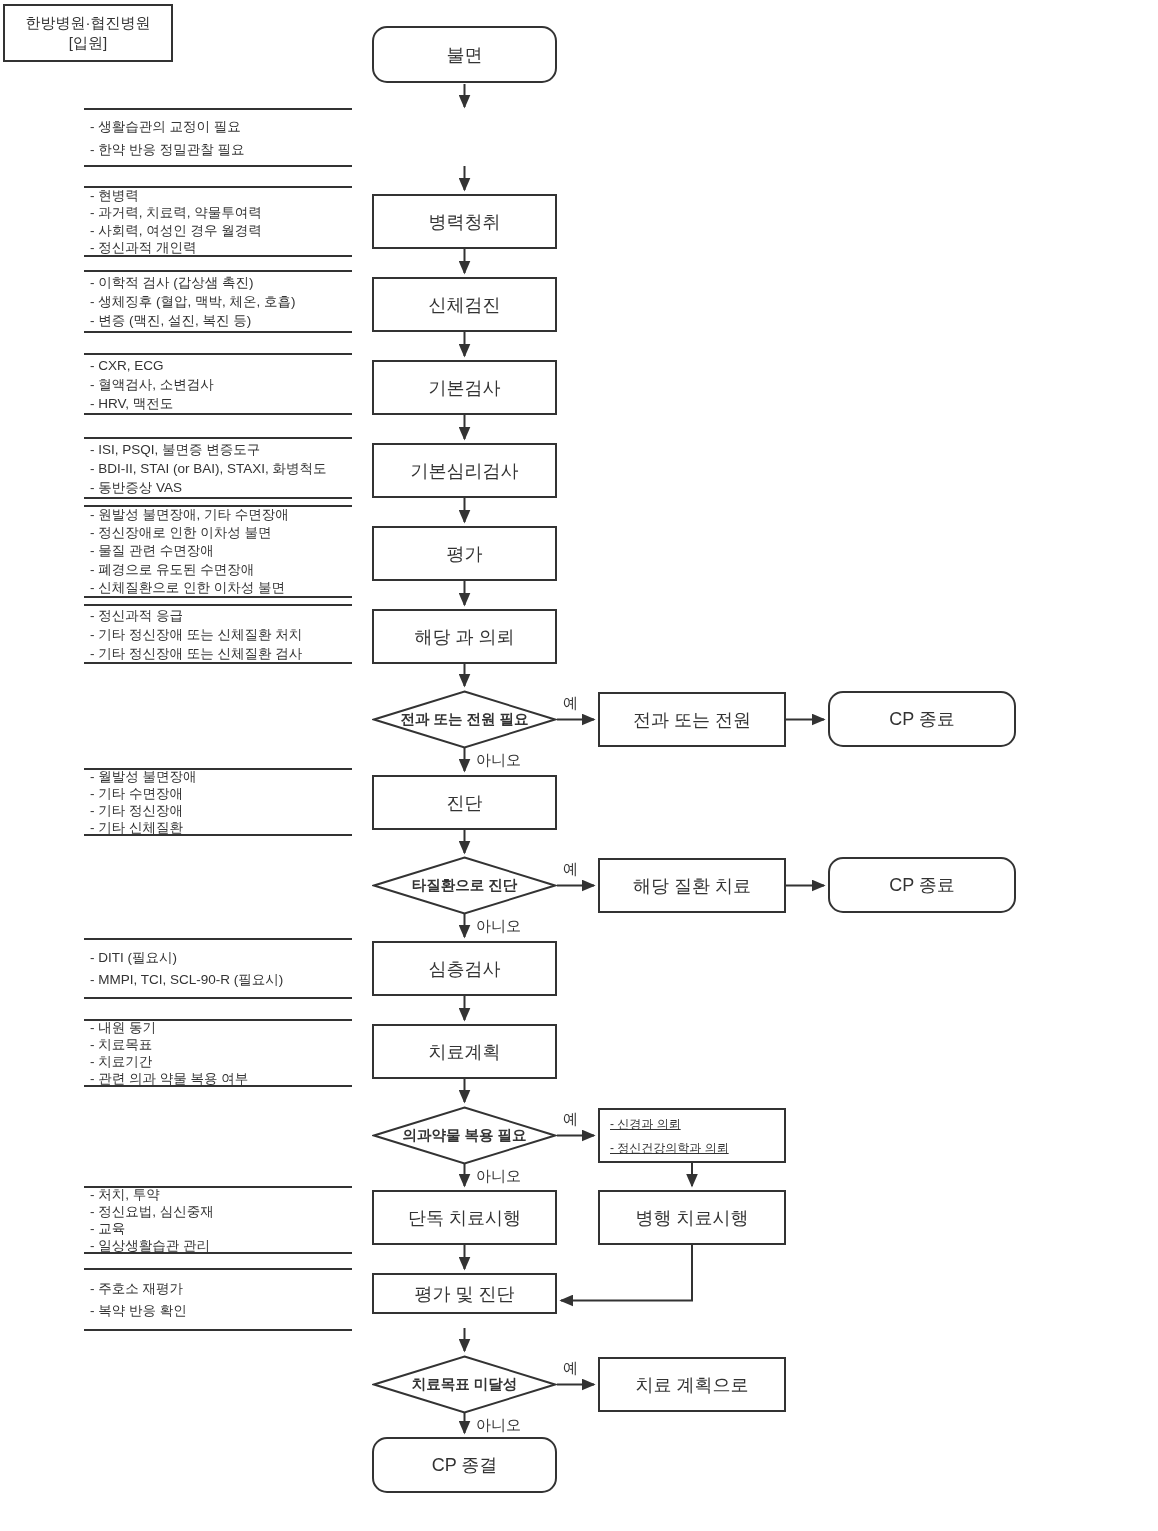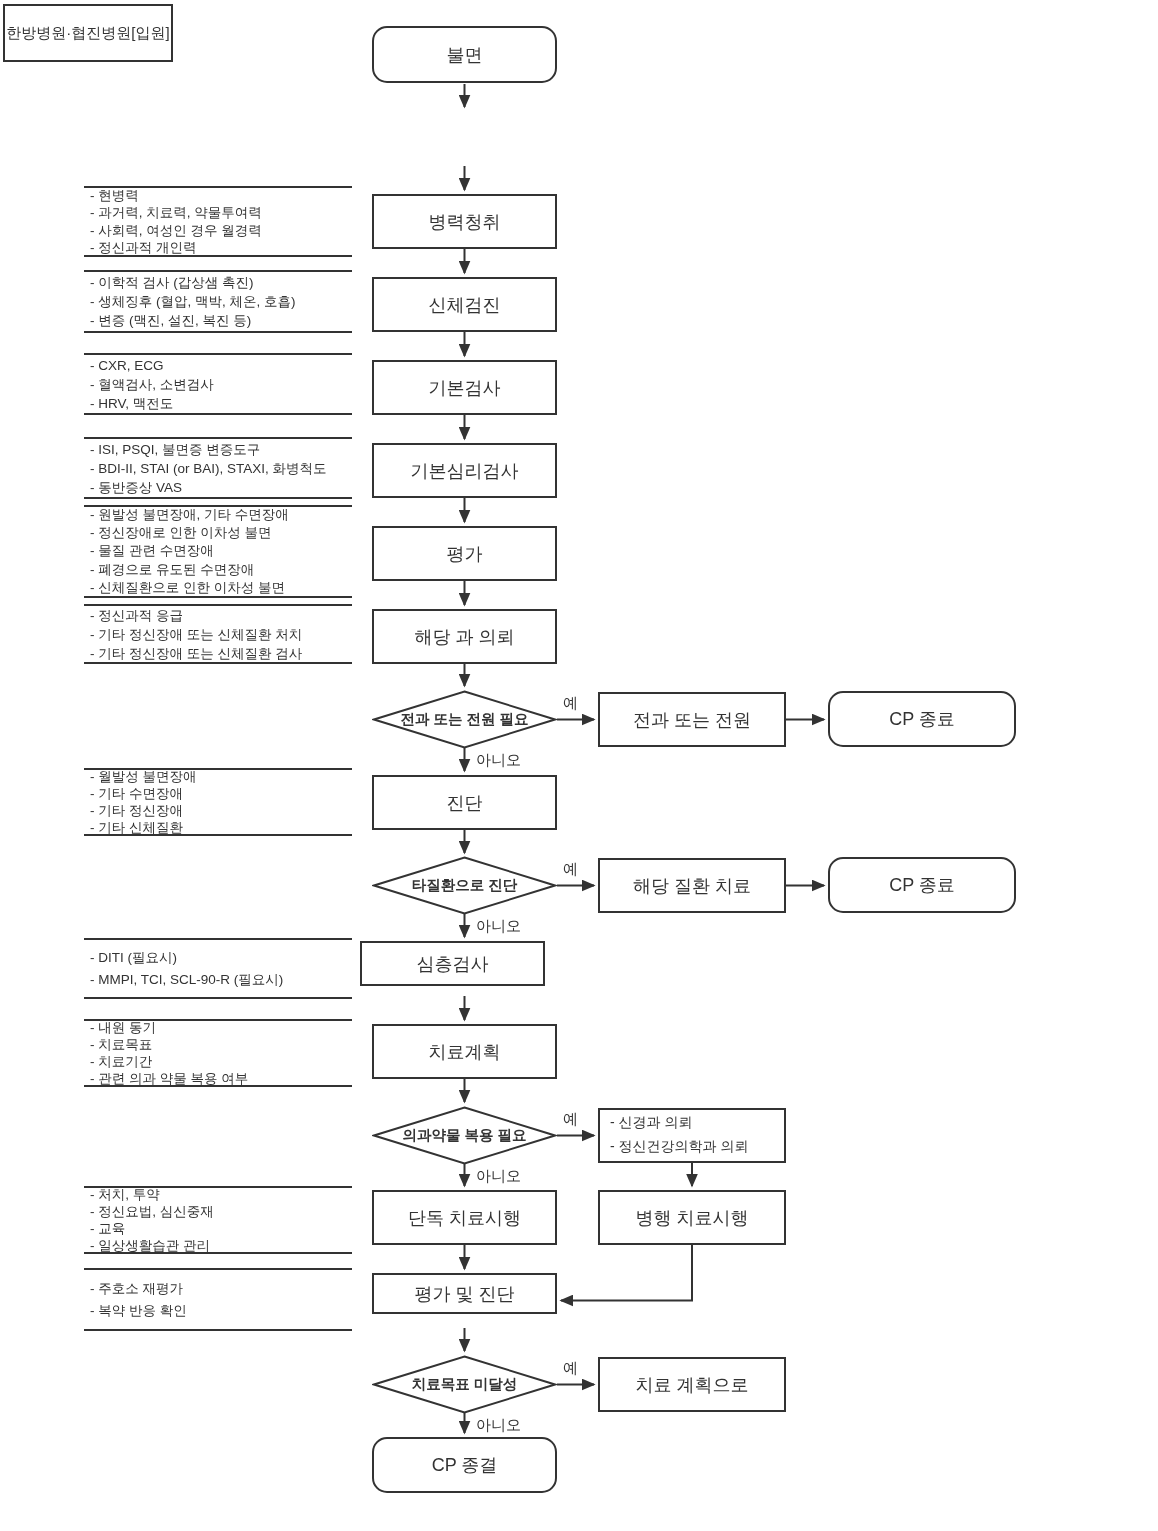--- a/index.html
+++ b/index.html
@@ -3,21 +3,21 @@
 <meta charset="utf-8">
 <style>
   html,body { margin:0; padding:0; background:#ffffff; }
   body { font-family:"Liberation Sans","DejaVu Sans",sans-serif; color:#333; }
   .canvas { position:relative; width:1158px; height:1531px; background:#ffffff; overflow:hidden; }
   .wires { position:absolute; left:0; top:0; }
 
   .title-box {
     position:absolute; left:3px; top:4px; width:166px; height:54px;
     border:2px solid #333; background:#fff;
-    display:flex; flex-direction:row; justify-content:center; align-items:center;
+    display:flex; flex-direction:column; justify-content:center; align-items:center;
     font-size:15px; line-height:20px; text-align:center; color:#333;
   }
 
   .node {
     position:absolute; border:2px solid #333; background:#fff;
     display:flex; align-items:center; justify-content:center;
     font-size:18px; color:#333; box-sizing:border-box;
   }
   .rounded { border-radius:15px; }
 
@@ -32,22 +32,22 @@
     position:absolute; left:84px; width:268px; box-sizing:border-box;
     border-top:2px solid #333; border-bottom:2px solid #333; background:#fff;
     display:flex; flex-direction:column; justify-content:center;
     font-size:13.5px; color:#333; padding-left:6px;
   }
   .ann .ln { white-space:nowrap; }
 
   .edge-label { position:absolute; font-size:15px; color:#333; }
 
   .med-box {
-    justify-content:flex-start; align-items:flex-start;
-    font-size:14px; padding-left:10px;
+    justify-content:flex-start; align-items:center;
+    font-size:12px; padding-left:10px;text-decoration:underline;
   }
   .med-box .inner { display:flex; flex-direction:column; line-height:24px; }
 </style>
 </head>
 <body>
 
 <div class="canvas">
 
   <svg class="wires" width="1158" height="1531">
     <defs>
@@ -108,21 +108,21 @@
 
   <div class="node" style="left:372px;top:775px;width:185px;height:55px">진단</div>
 
   <div class="diamond" style="left:372px;top:856px;width:185px;height:59px">
     <svg width="185" height="59" viewBox="0 0 185 59">
       <polygon points="92.5,1.5 183,29.5 92.5,57.5 2,29.5" fill="#fff" stroke="#333" stroke-width="2"></polygon>
     </svg>
     <span class="dlabel">타질환으로 진단</span>
   </div>
 
-  <div class="node" style="left:360px;top:941px;width:185px;height:45px">심층검사</div>
+  <div class="node" style="left:372px;top:941px;width:185px;height:55px">심층검사</div>
   <div class="node" style="left:372px;top:1024px;width:185px;height:55px">치료계획</div>
 
   <div class="diamond" style="left:372px;top:1106px;width:185px;height:59px">
     <svg width="185" height="59" viewBox="0 0 185 59">
       <polygon points="92.5,1.5 183,29.5 92.5,57.5 2,29.5" fill="#fff" stroke="#333" stroke-width="2"></polygon>
     </svg>
     <span class="dlabel">의과약물 복용 필요</span>
   </div>
 
   <div class="node" style="left:372px;top:1190px;width:185px;height:55px">단독 치료시행</div>
@@ -156,20 +156,24 @@
 
   <span class="edge-label" style="left:563px;top:694px">예</span>
   <span class="edge-label" style="left:476px;top:751px">아니오</span>
   <span class="edge-label" style="left:563px;top:860px">예</span>
   <span class="edge-label" style="left:476px;top:917px">아니오</span>
   <span class="edge-label" style="left:563px;top:1110px">예</span>
   <span class="edge-label" style="left:476px;top:1167px">아니오</span>
   <span class="edge-label" style="left:563px;top:1359px">예</span>
   <span class="edge-label" style="left:476px;top:1416px">아니오</span>
 
+  <div class="ann" style="top:108px;height:59px;line-height:23px">
+    <div class="ln">- 생활습관의 교정이 필요</div>
+    <div class="ln">- 한약 반응 정밀관찰 필요</div>
+  </div>
 
   <div class="ann" style="top:186px;height:71px;line-height:17.5px">
     <div class="ln">- 현병력</div>
     <div class="ln">- 과거력, 치료력, 약물투여력</div>
     <div class="ln">- 사회력, 여성인 경우 월경력</div>
     <div class="ln">- 정신과적 개인력</div>
   </div>
 
   <div class="ann" style="top:270px;height:63px;line-height:19px">
     <div class="ln">- 이학적 검사 (갑상샘 촉진)</div>

